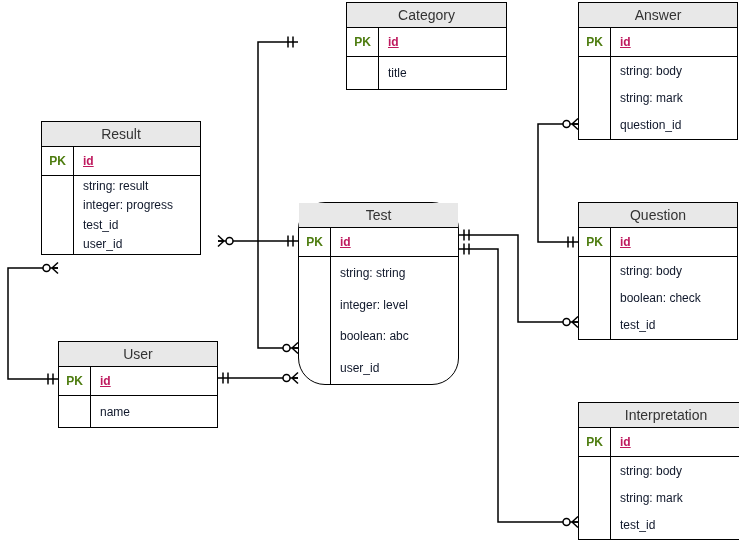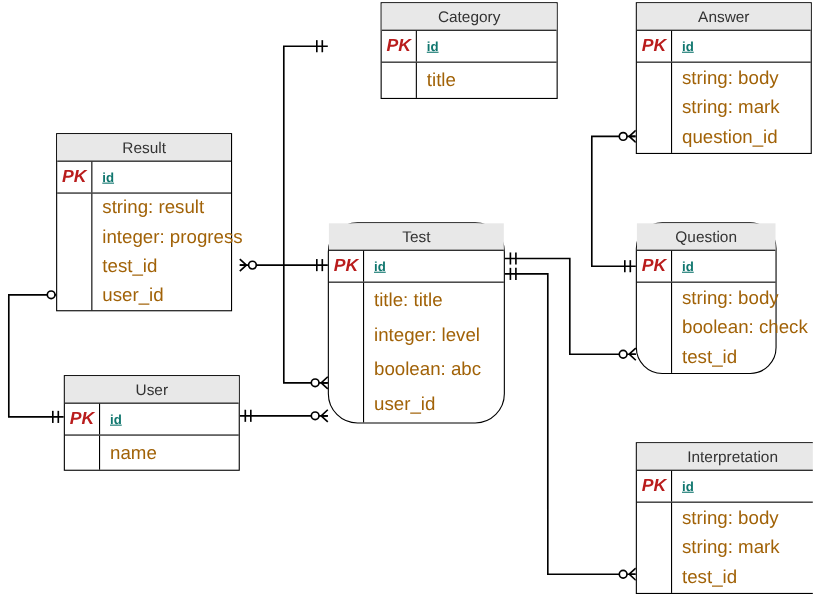--- a/index.html
+++ b/index.html
@@ -38,45 +38,44 @@
     flex: 0 0 28px;
     display: flex;
     border-bottom: 1.5px solid #000;
   }
   .pk-cell {
     flex: 0 0 31px;
     border-right: 1.5px solid #000;
     display: flex;
     align-items: center;
     justify-content: center;
-    font-size: 16px;
+    font-size: 12px;
     font-weight: 700;
-    color: #b91c1c;
-    font-style: italic;
+    color: #4d7c0f;
   }
   .pk-value {
     flex: 1;
     display: flex;
     align-items: center;
     padding-left: 9px;
     font-size: 12px;
     font-weight: 700;
-    color: #0f766e;
+    color: #be185d;
     text-decoration: underline;
   }
   .attr-area { flex: 1; display: flex; min-height: 0; }
   .attr-gutter { flex: 0 0 31px; border-right: 1.5px solid #000; }
   .attr-list { flex: 1; display: flex; flex-direction: column; }
   .attr-row {
     flex: 1;
     display: flex;
     align-items: center;
     padding-left: 9px;
-    font-size: 17px;
-    color: #a16207;
+    font-size: 12px;
+    color: #0f172a;
     white-space: nowrap;
   }
   .wire { stroke: #000; stroke-width: 1.5; fill: none; }
   .wire-circle { stroke: #000; stroke-width: 1.5; fill: #fff; }
 </style>
 </head>
 <body>
 
 <div id="canvas">
 
@@ -162,21 +161,21 @@
     <div class="attr-area">
       <div class="attr-gutter"></div>
       <div class="attr-list">
         <div class="attr-row">string: body</div>
         <div class="attr-row">string: mark</div>
         <div class="attr-row">question_id</div>
       </div>
     </div>
   </div>
 
-  <div class="entity" style="left:51px; top:121px; width:160px; height:162px;">
+  <div class="entity" style="left:41px; top:121px; width:160px; height:134px;">
     <div class="entity-header">Result</div>
     <div class="pk-row">
       <div class="pk-cell">PK</div>
       <div class="pk-value">id</div>
     </div>
     <div class="attr-area">
       <div class="attr-gutter"></div>
       <div class="attr-list">
         <div class="attr-row">string: result</div>
         <div class="attr-row">integer: progress</div>
@@ -188,29 +187,29 @@
 
   <div class="entity" style="left:298px; top:202px; width:161px; height:183px;border-radius:27px;">
     <div class="entity-header">Test</div>
     <div class="pk-row">
       <div class="pk-cell">PK</div>
       <div class="pk-value">id</div>
     </div>
     <div class="attr-area">
       <div class="attr-gutter"></div>
       <div class="attr-list">
-        <div class="attr-row">title: title</div>
+        <div class="attr-row">string: string</div>
         <div class="attr-row">integer: level</div>
         <div class="attr-row">boolean: abc</div>
         <div class="attr-row">user_id</div>
       </div>
     </div>
   </div>
 
-  <div class="entity" style="left:578px; top:202px; width:128px; height:138px;border-radius:24px;">
+  <div class="entity" style="left:578px; top:202px; width:160px; height:138px;">
     <div class="entity-header">Question</div>
     <div class="pk-row">
       <div class="pk-cell">PK</div>
       <div class="pk-value">id</div>
     </div>
     <div class="attr-area">
       <div class="attr-gutter"></div>
       <div class="attr-list">
         <div class="attr-row">string: body</div>
         <div class="attr-row">boolean: check</div>

